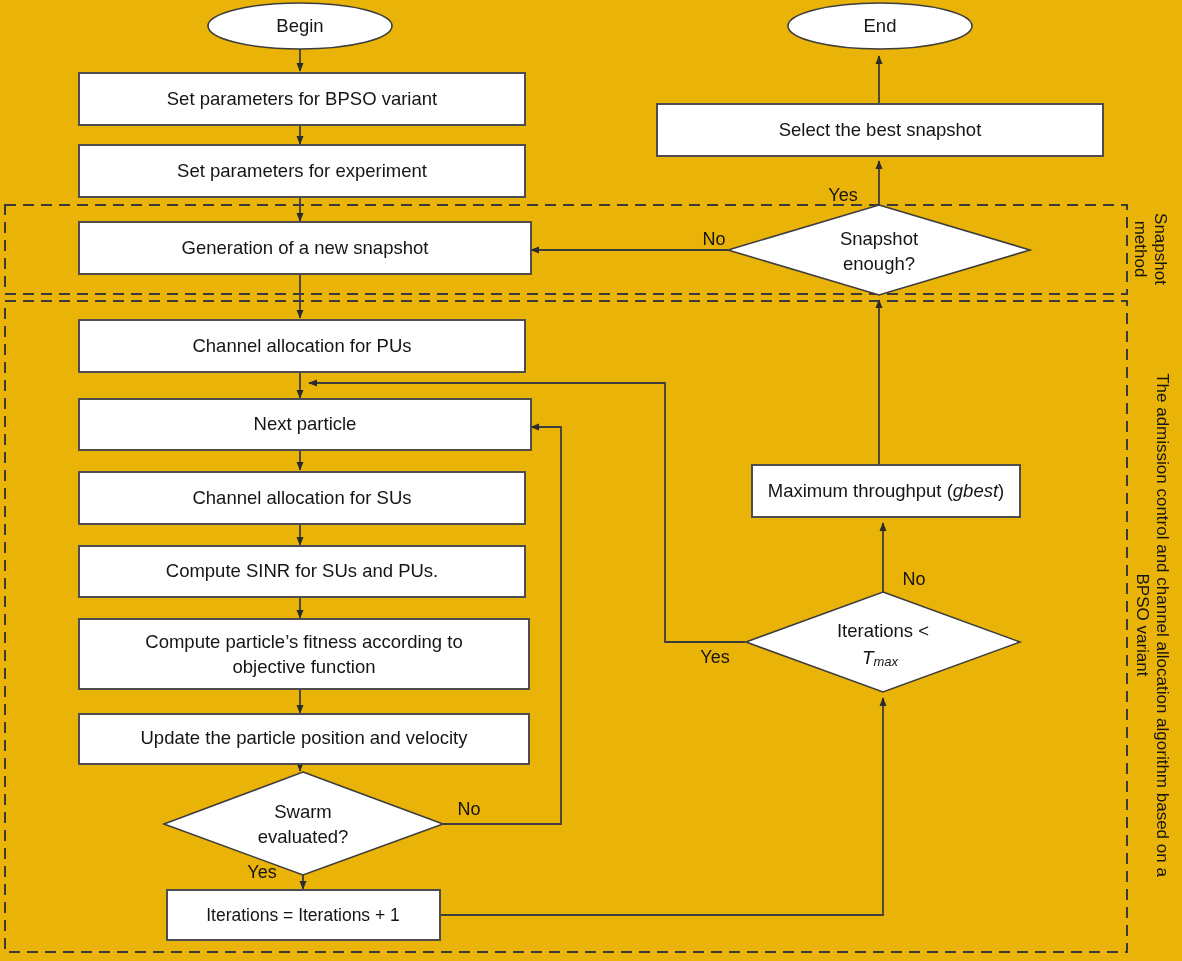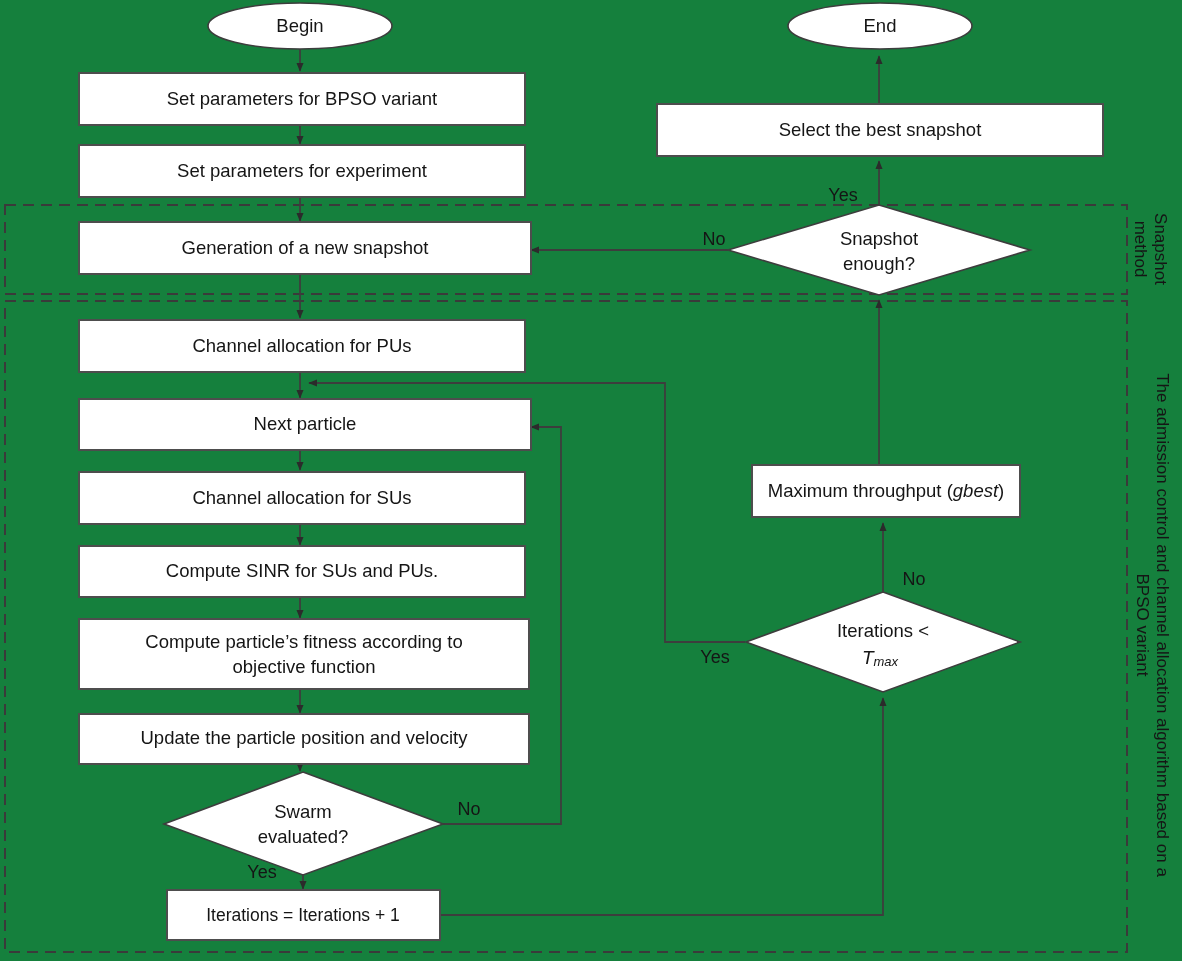--- a/index.html
+++ b/index.html
@@ -7,21 +7,21 @@
     padding: 0;
     background: #ffffff;
   }
   body {
     font-family: "Liberation Sans", sans-serif;
   }
   #flowchart-root {
     position: relative;
     width: 1182px;
     height: 961px;
-    background: #15803d;
+    background: #eab308;
     overflow: hidden;
   }
   svg#flow-svg {
     position: absolute;
     left: 0;
     top: 0;
     width: 1182px;
     height: 961px;
   }
   .node-shape {

